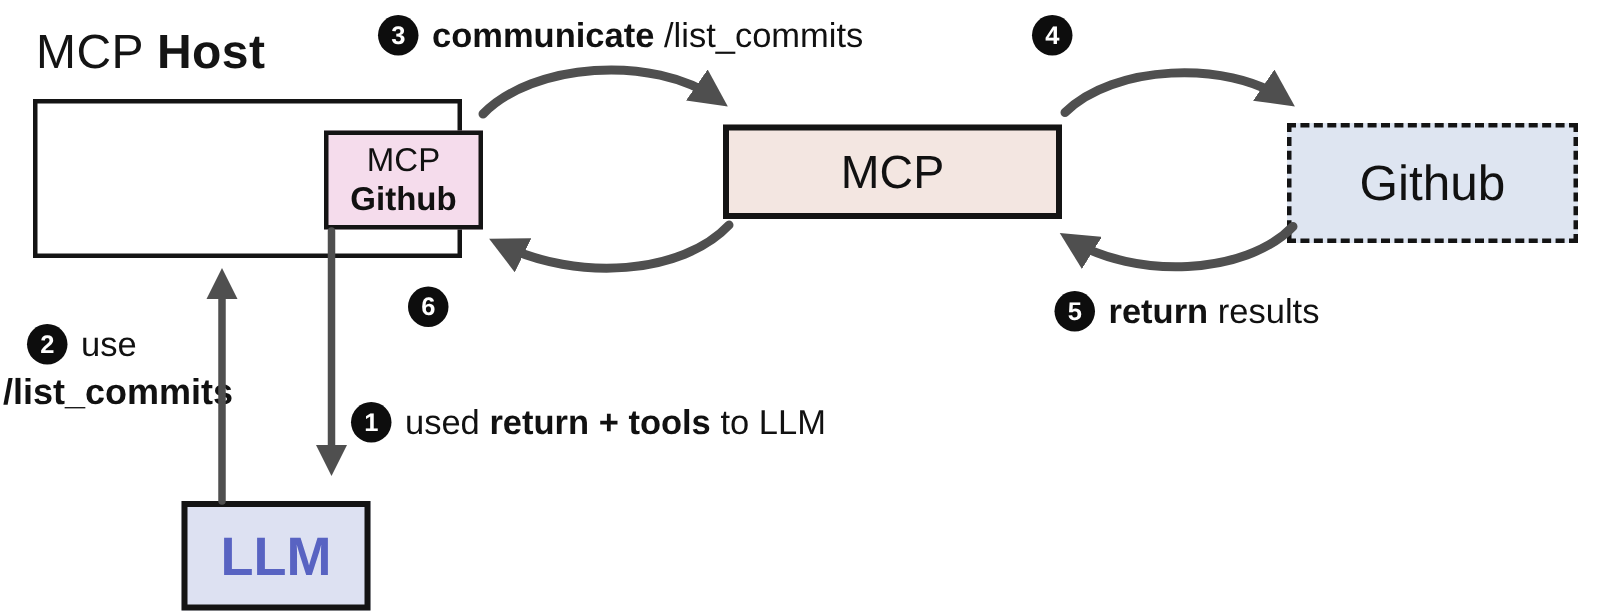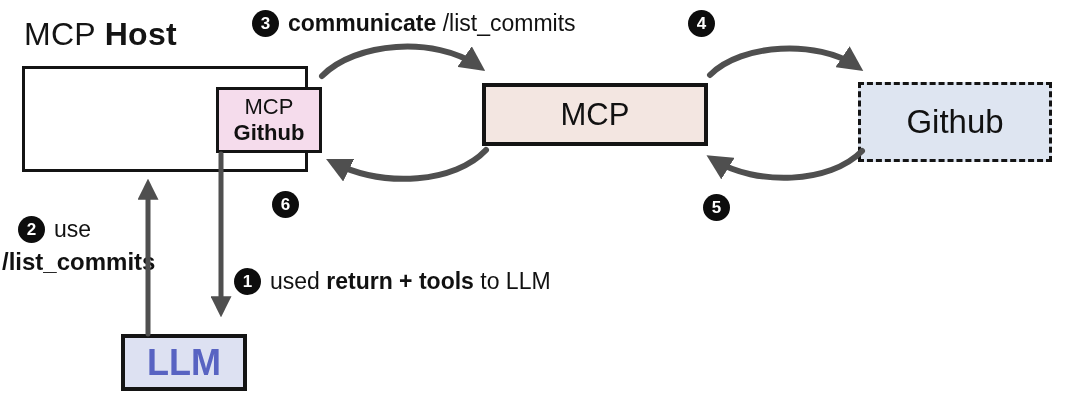--- a/index.html
+++ b/index.html
@@ -20,21 +20,21 @@
   }
   .server{
     left:482px;top:83px;width:226px;height:63px;border:4px solid #141414;
     background:var(--server-bg,#f3e6e1);font-size:31px;white-space:nowrap;
   }
   .github{
     left:858px;top:82px;width:194px;height:80px;border:3px dashed #141414;
     background:var(--github-bg,#dee5f1);font-size:33px;
   }
   .llm{
-    left:121px;top:334px;width:126px;height:57px;border:4px solid #141414;
+    left:121px;top:334px;width:126px;height:73px;border:4px solid #141414;
     background:var(--llm-bg,#dde1f2);font-size:36px;font-weight:bold;color:var(--llm-text,#5863c2);
   }
   .step{
     position:absolute;display:flex;align-items:center;gap:9px;font-size:23px;
     white-space:nowrap;color:#111111;
   }
   .badge{
     display:inline-flex;align-items:center;justify-content:center;flex:0 0 auto;
     width:27px;height:27px;border-radius:50%;background:#0d0d0d;color:#ffffff;
     font-size:17px;font-weight:bold;
@@ -78,20 +78,21 @@
   <div class="step" style="left:688px;top:10px;">
     <span class="badge">4</span>
   </div>
 
   <div class="step" style="left:272px;top:191px;">
     <span class="badge">6</span>
   </div>
 
   <div class="step" style="left:703px;top:194px;">
     <span class="badge">5</span>
+    <span><span class="b">return</span><span> results</span></span>
   </div>
 
   <div class="step2">
     <div class="row">
       <span class="badge">2</span>
       <span>use</span>
     </div>
     <div class="line2">/list_commits</div>
   </div>
 

